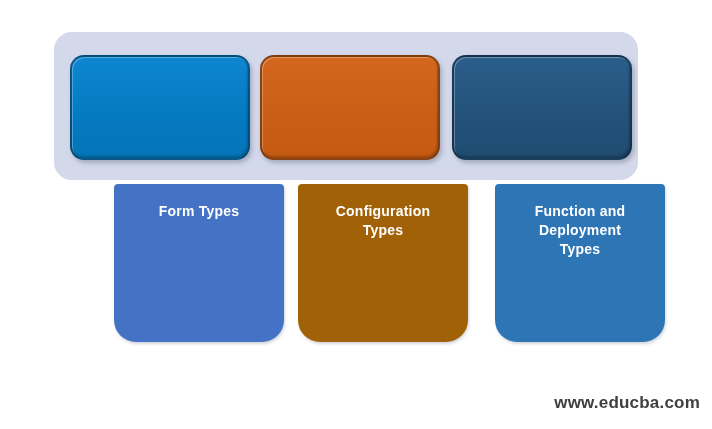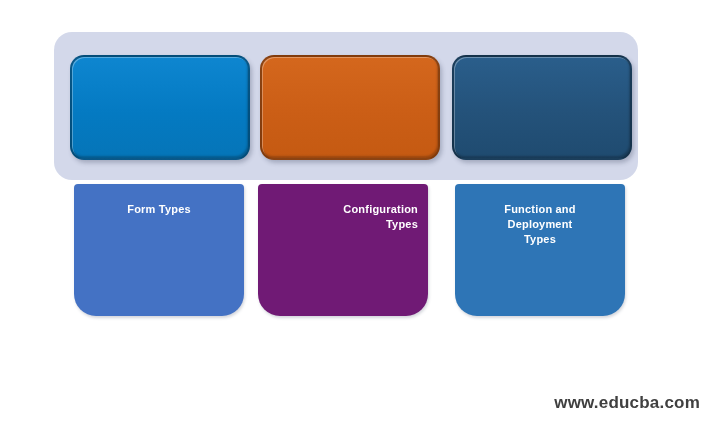--- a/index.html
+++ b/index.html
@@ -48,34 +48,35 @@
   }
   .top-box.b1 { left: 70px;  background: #097dc6; background-image: linear-gradient(180deg,#0e86d0 0%,#047ac2 55%,#0575b8 100%); }
   .top-box.b2 { left: 260px; background: #cd601a; background-image: linear-gradient(180deg,#d4671d 0%,#cb5e16 55%,#c55a12 100%); }
   .top-box.b3 { left: 452px; background: #255680; background-image: linear-gradient(180deg,#2a5e8b 0%,#24527a 55%,#1f4b70 100%); }
 
   
   .card {
     position: absolute;
     top: 184px;
     width: 170px;
-    height: 132px;
+    height: 158px;
     border-radius: 4px 4px 22px 22px;
     box-sizing: border-box;
     padding: 18px 10px 0 10px;
     text-align: center;
     color: #ffffff;
-    font-size: 11px;
+    font-size: 14px;
     font-weight: bold;
     line-height: 1.35;
     letter-spacing: 0.2px;
     box-shadow: 1px 2px 3px rgba(60,70,95,0.22);
+    margin-left: 40px;
   }
   .card.c1 { left: 74px;  background: #4472c4; }
-  .card.c2 { left: 258px; background: #701a75; text-align: right; }
+  .card.c2 { left: 258px; background: #a16207; }
   .card.c3 { left: 455px; background: #2e75b6; }
 
   .card-label {
     display: block;
     white-space: pre-line;
   }
 
   
   .watermark {
     position: absolute;

